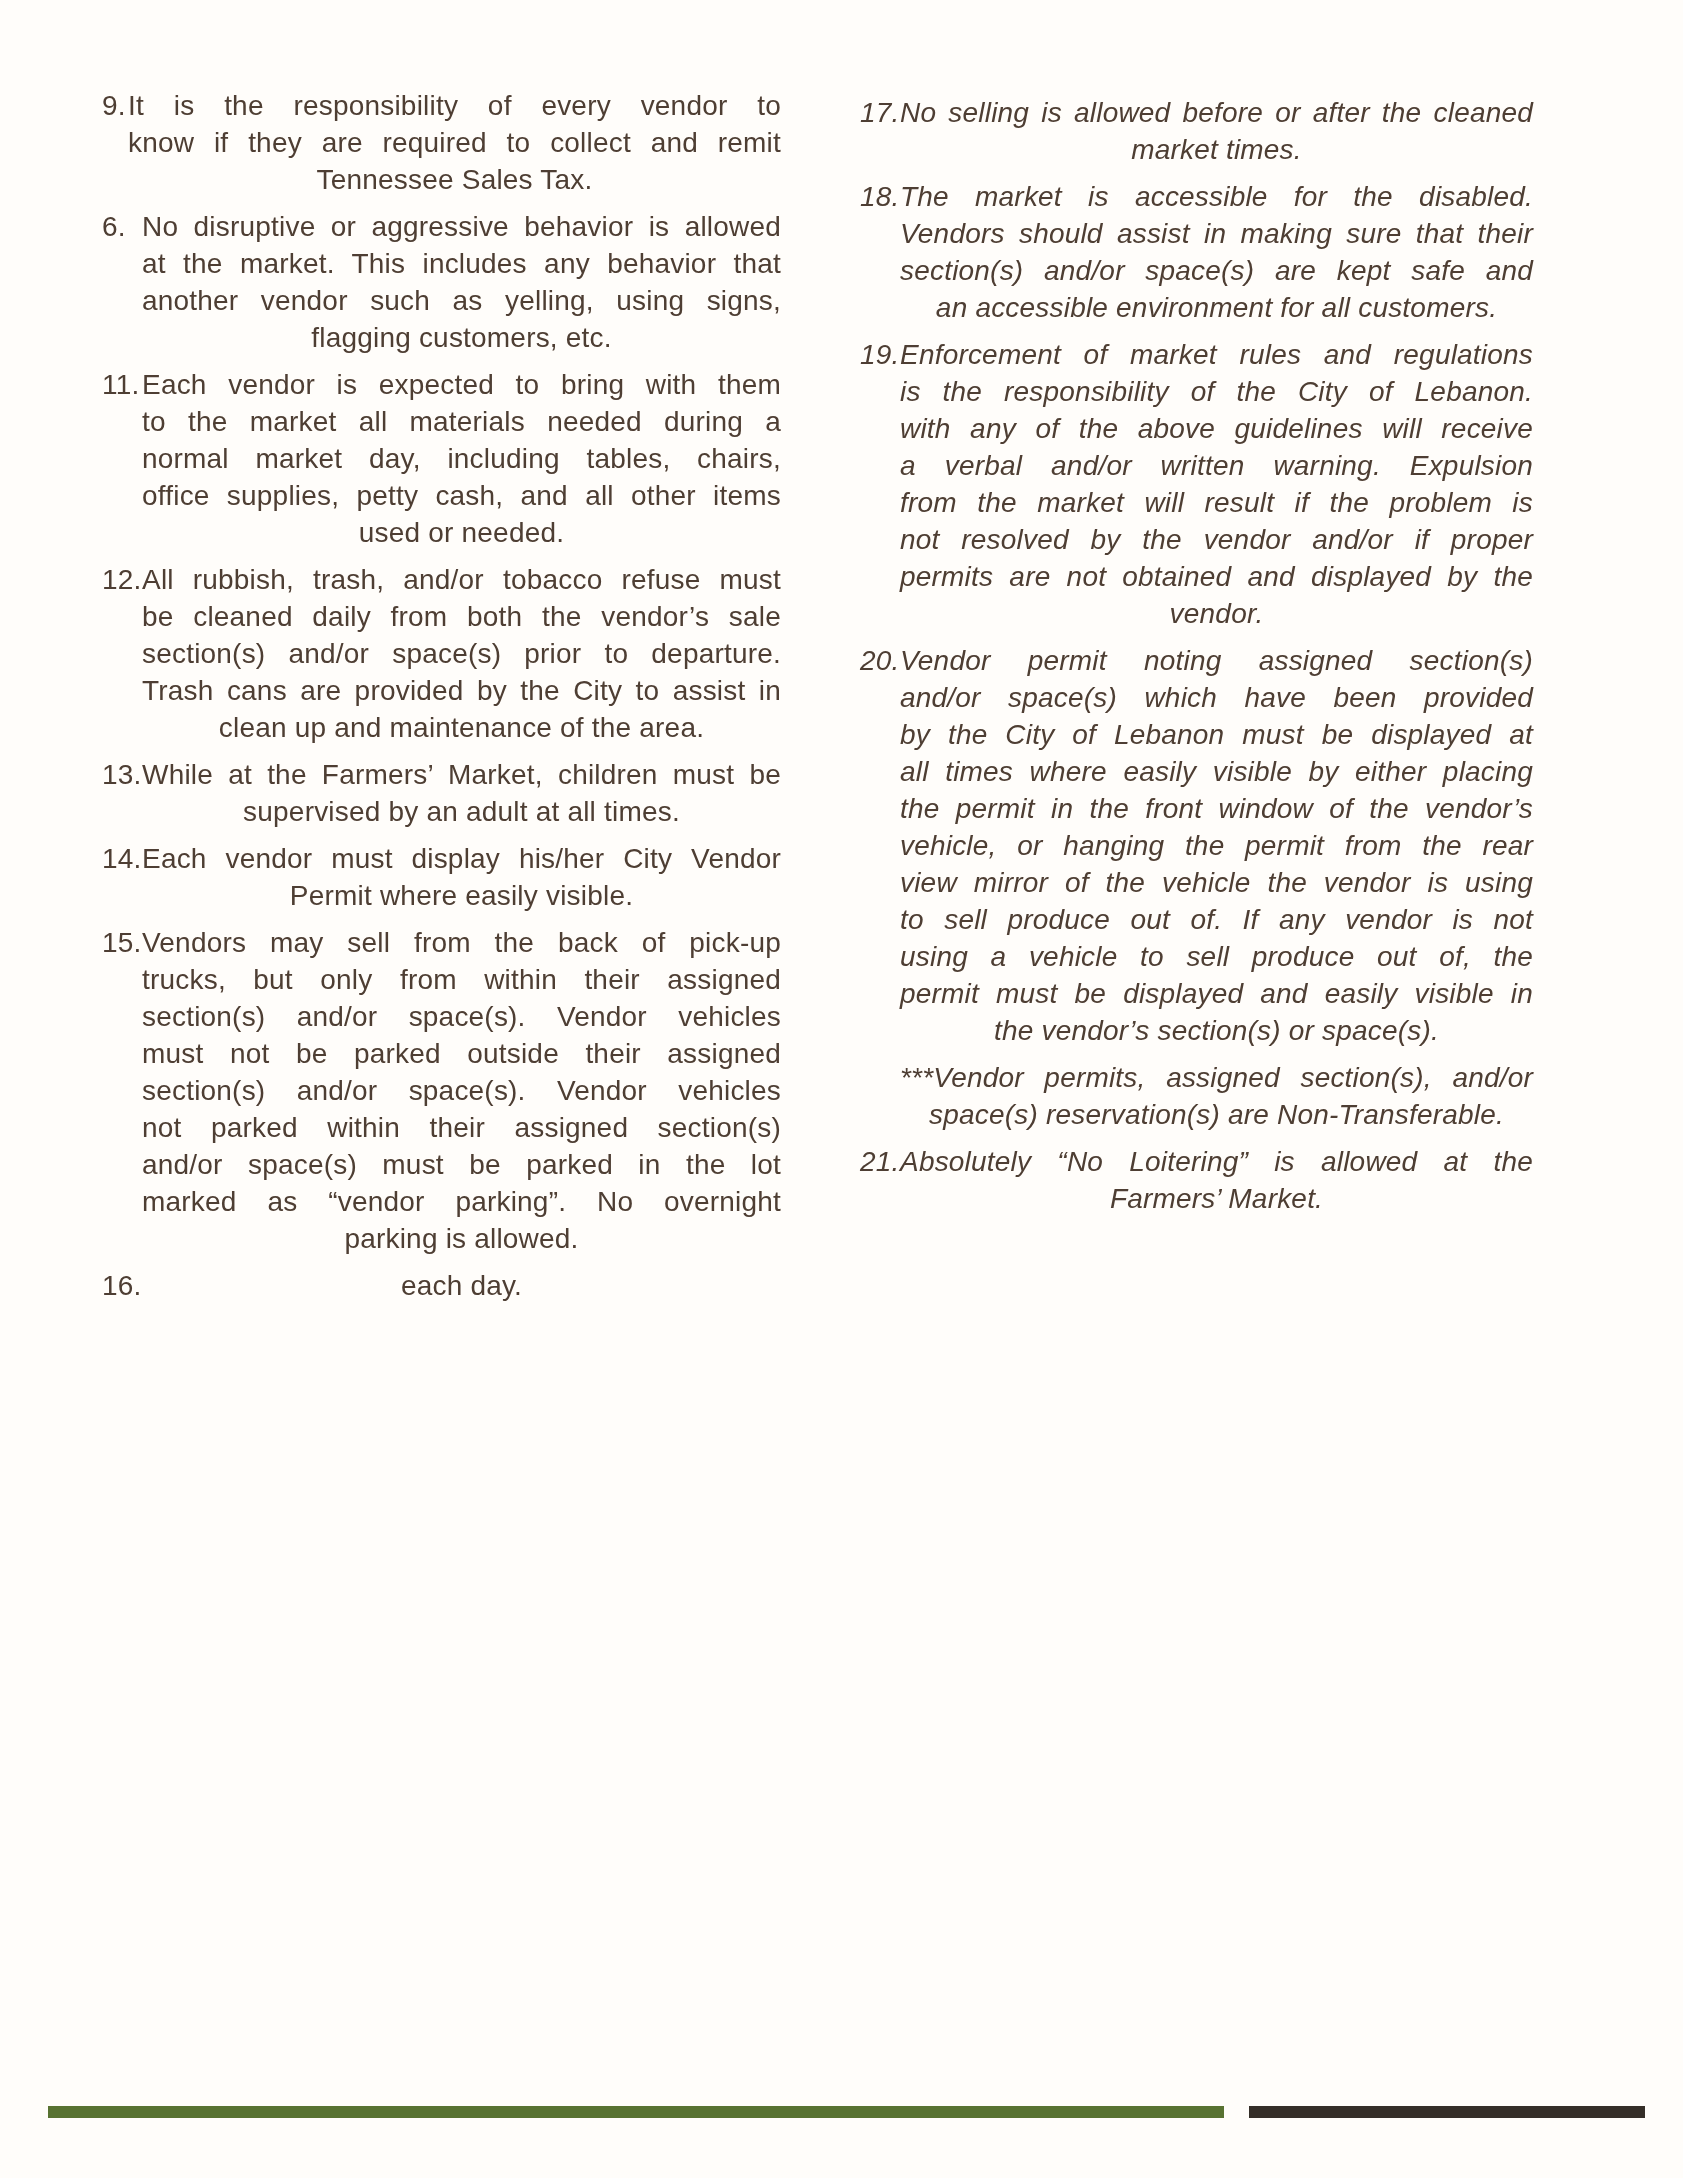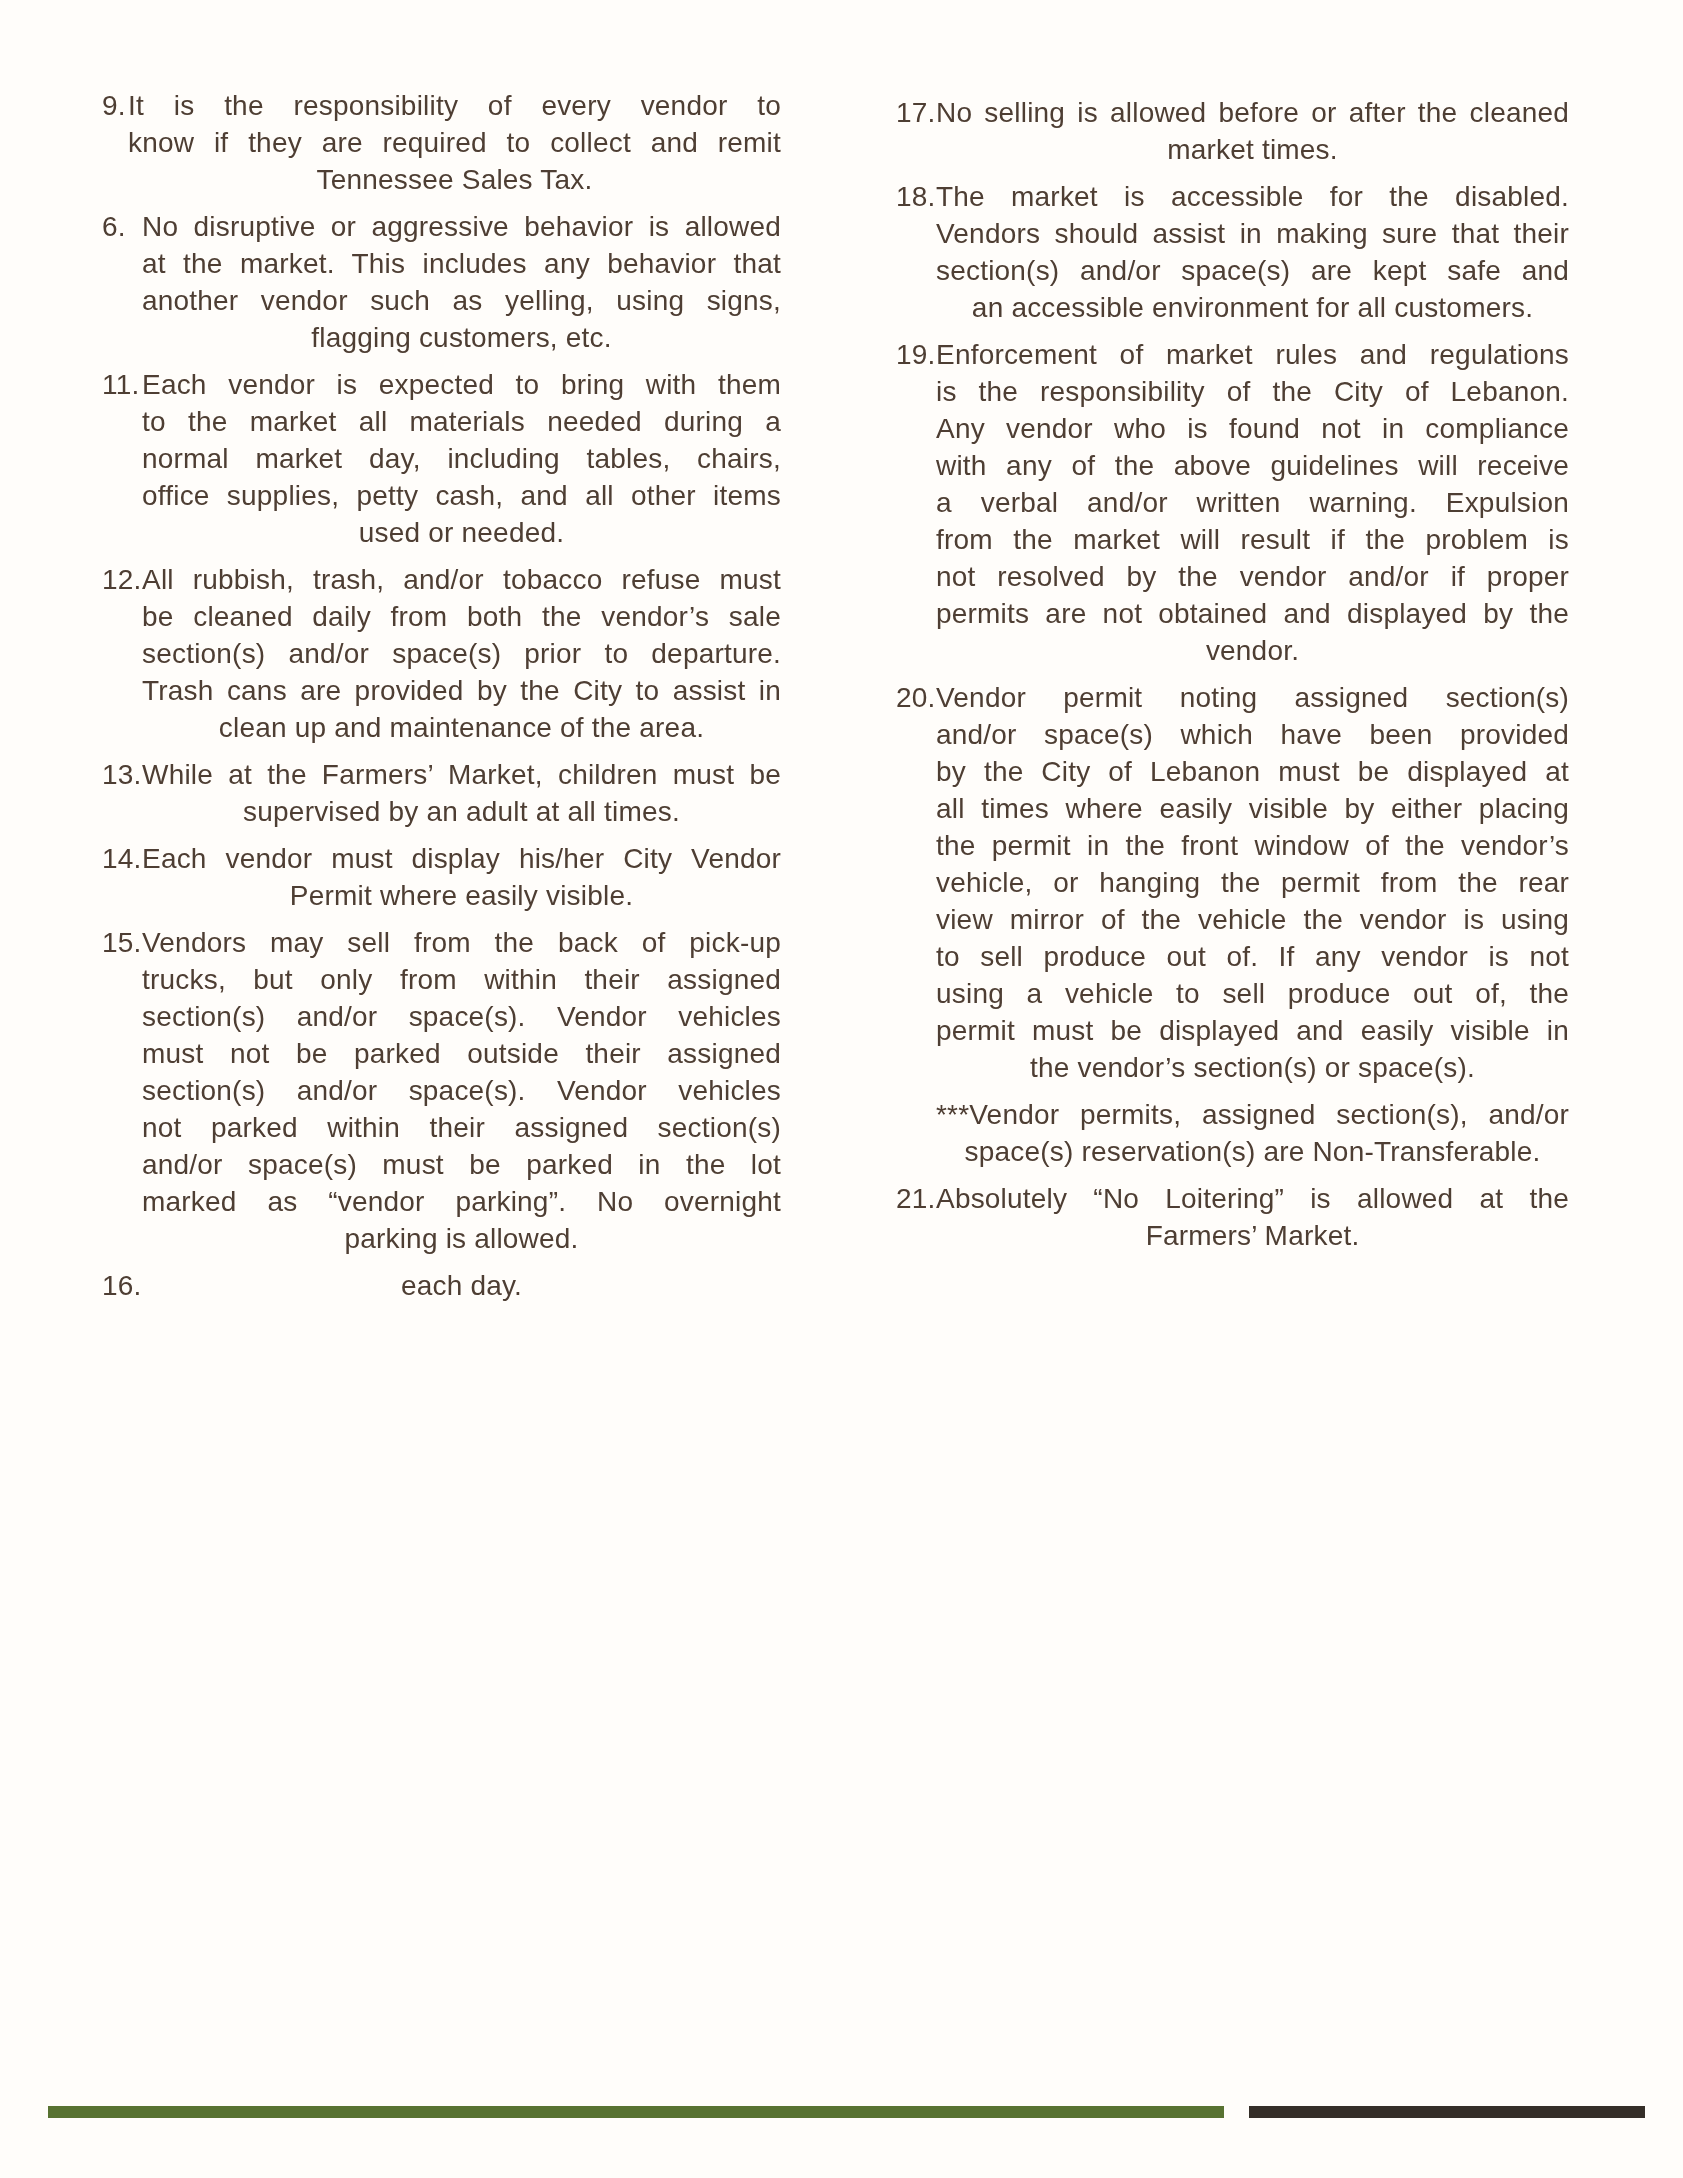--- a/index.html
+++ b/index.html
@@ -12,21 +12,21 @@
     font-family: "Liberation Sans", sans-serif;
     color: var(--text-color, #4e3e33);
   }
   .col {
     position: absolute;
     font-size: 28px;
     line-height: 37px;
     letter-spacing: 0.2px;
   }
   .col-left  { left: 102px; top: 87px;  width: 679px; }
-  .col-right { left: 896px; top: 94px;  width: 673px; }
+  .col-right { left: 860px; top: 94px;  width: 673px; font-style: italic; }
   .item { display: flex; align-items: flex-start; }
   .item + .item { margin-top: 10px; }
   .num { flex: 0 0 40px; }
   .num.d1 { flex-basis: 26px; }
   .body { flex: 1 1 auto; min-width: 0; }
   .jline {
     display: block;
     text-align: justify;
     text-align-last: justify;
   }
@@ -131,21 +131,20 @@
           <span class="jline">Vendors should assist in making sure that their</span>
           <span class="jline">section(s) and/or space(s) are kept safe and</span>
           <span class="lastline">an accessible environment for all customers.</span>
         </div>
       </div>
       <div class="item">
         <span class="num">19.</span>
         <div class="body">
           <span class="jline">Enforcement of market rules and regulations</span>
           <span class="jline">is the responsibility of the City of Lebanon.</span>
-          <span class="jline">Any vendor who is found not in compliance</span>
           <span class="jline">with any of the above guidelines will receive</span>
           <span class="jline">a verbal and/or written warning. Expulsion</span>
           <span class="jline">from the market will result if the problem is</span>
           <span class="jline">not resolved by the vendor and/or if proper</span>
           <span class="jline">permits are not obtained and displayed by the</span>
           <span class="lastline">vendor.</span>
         </div>
       </div>
       <div class="item">
         <span class="num">20.</span>

